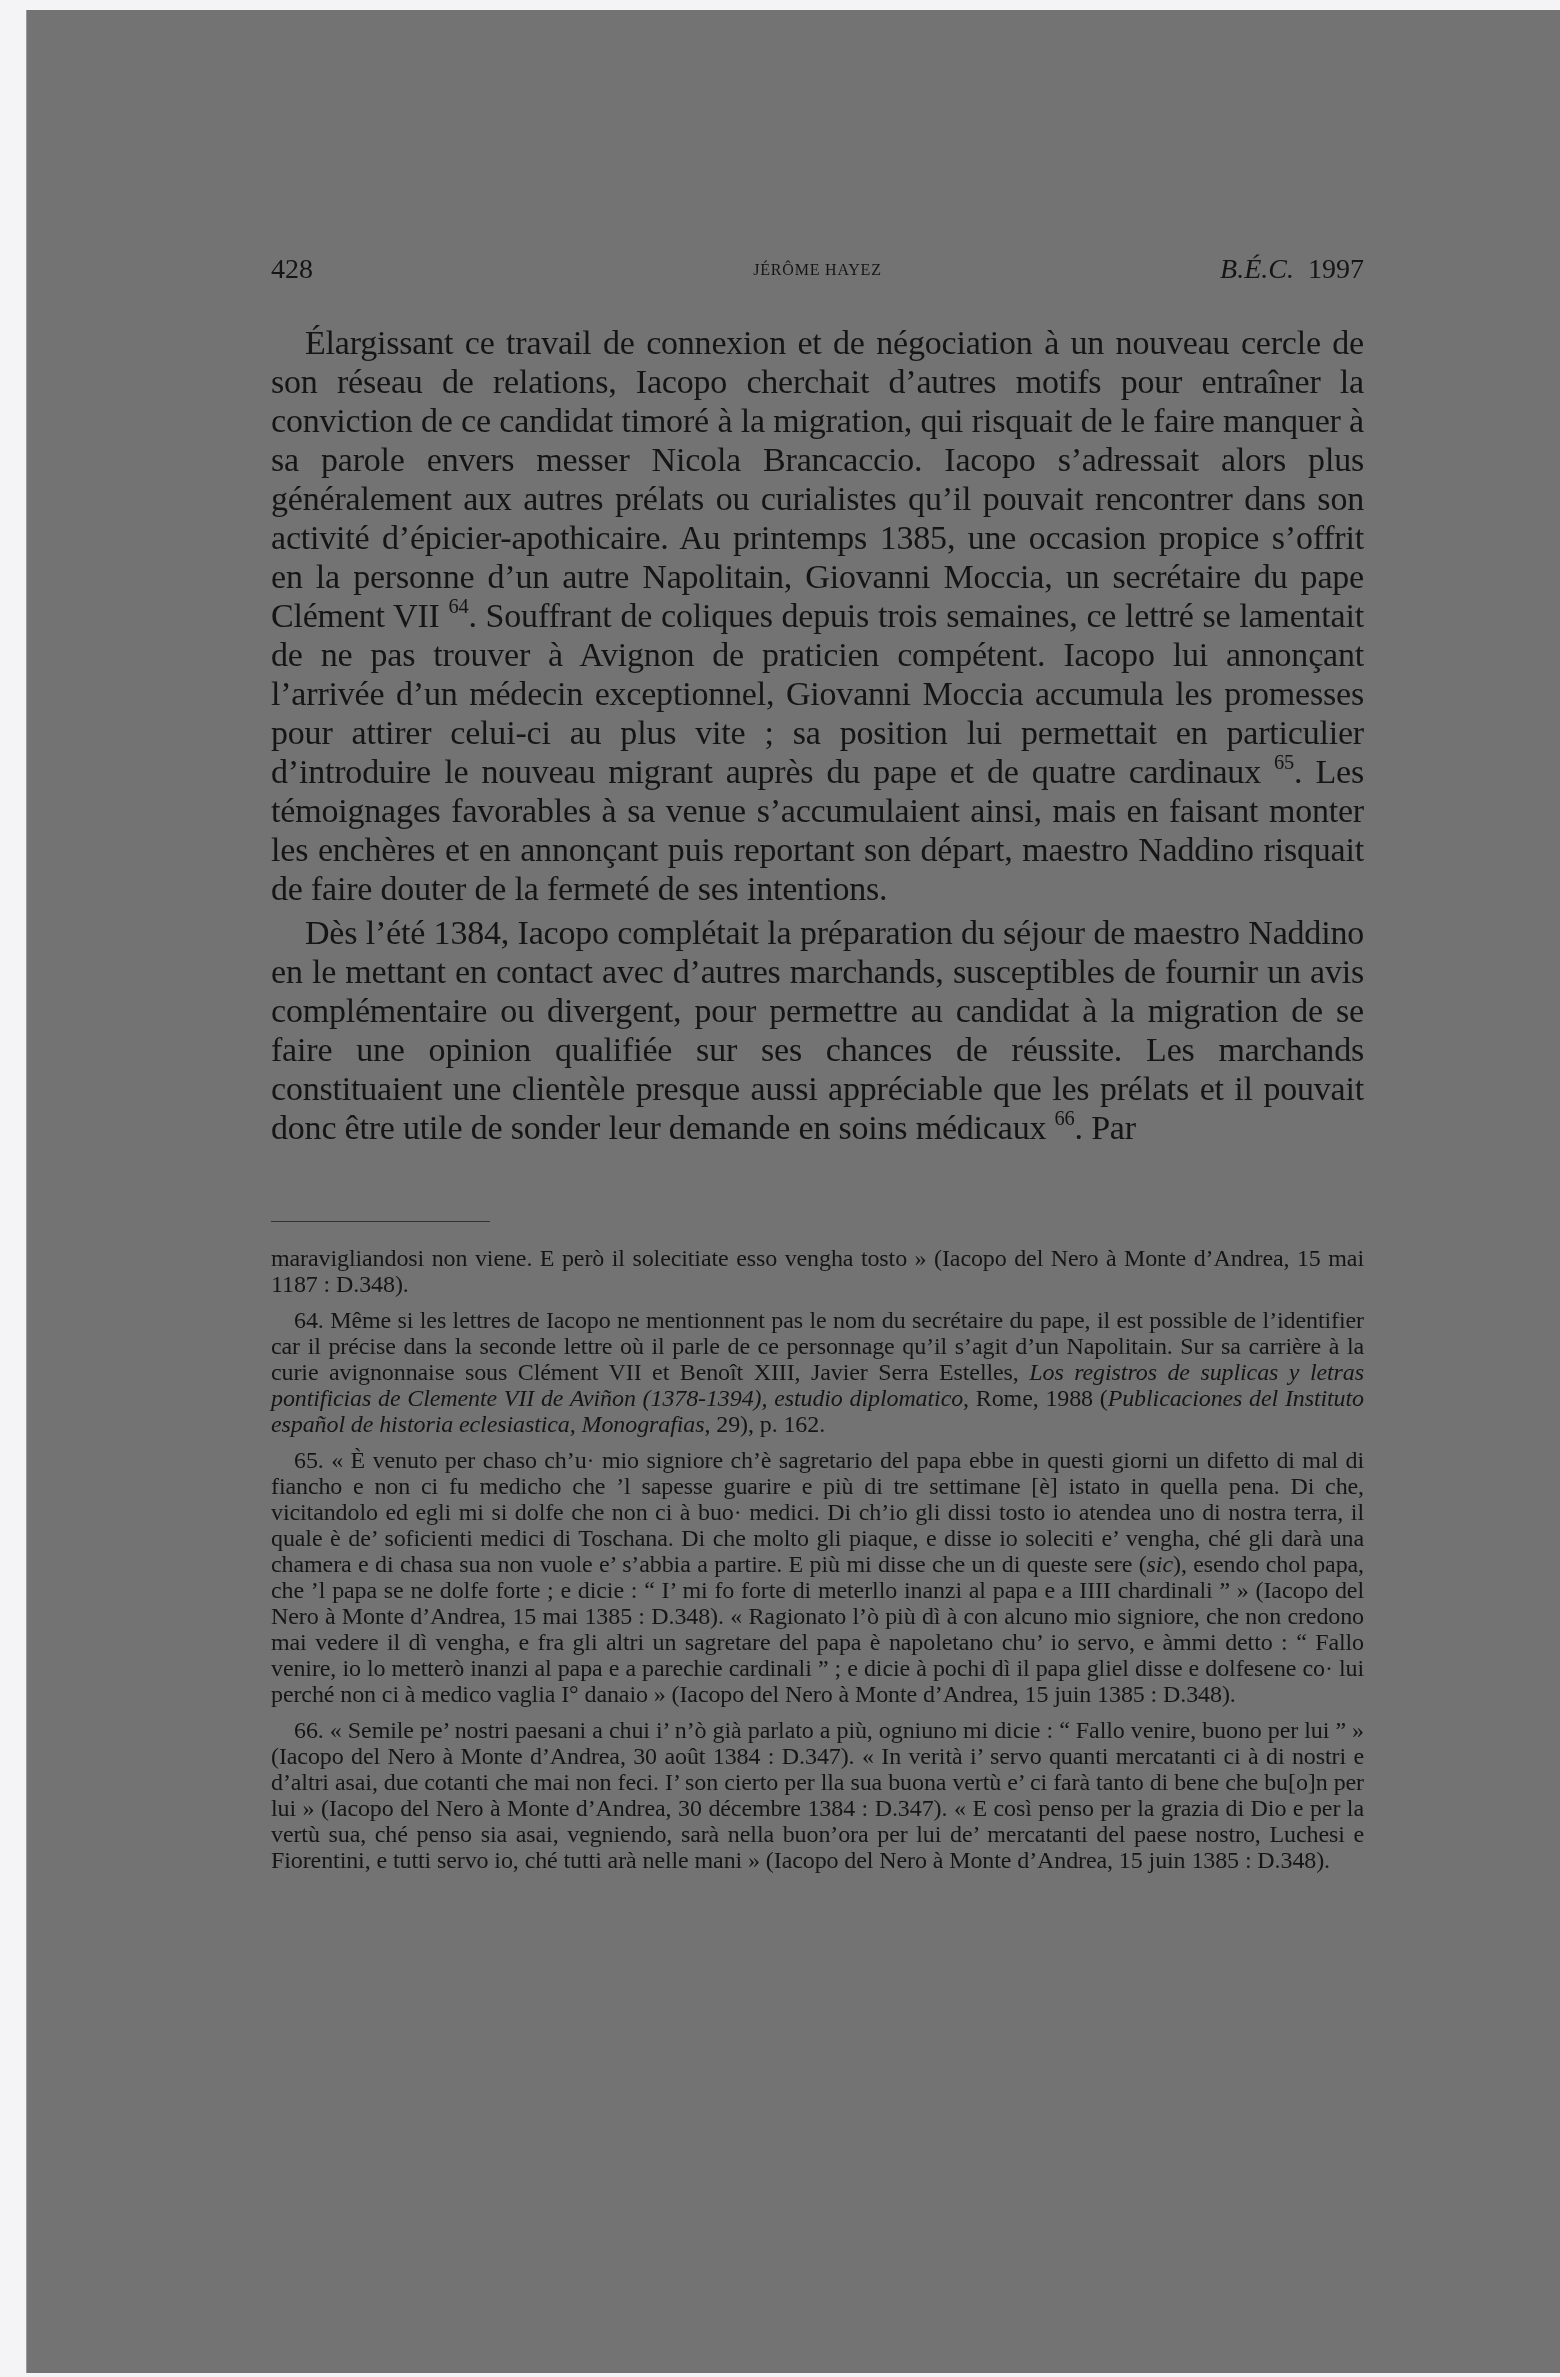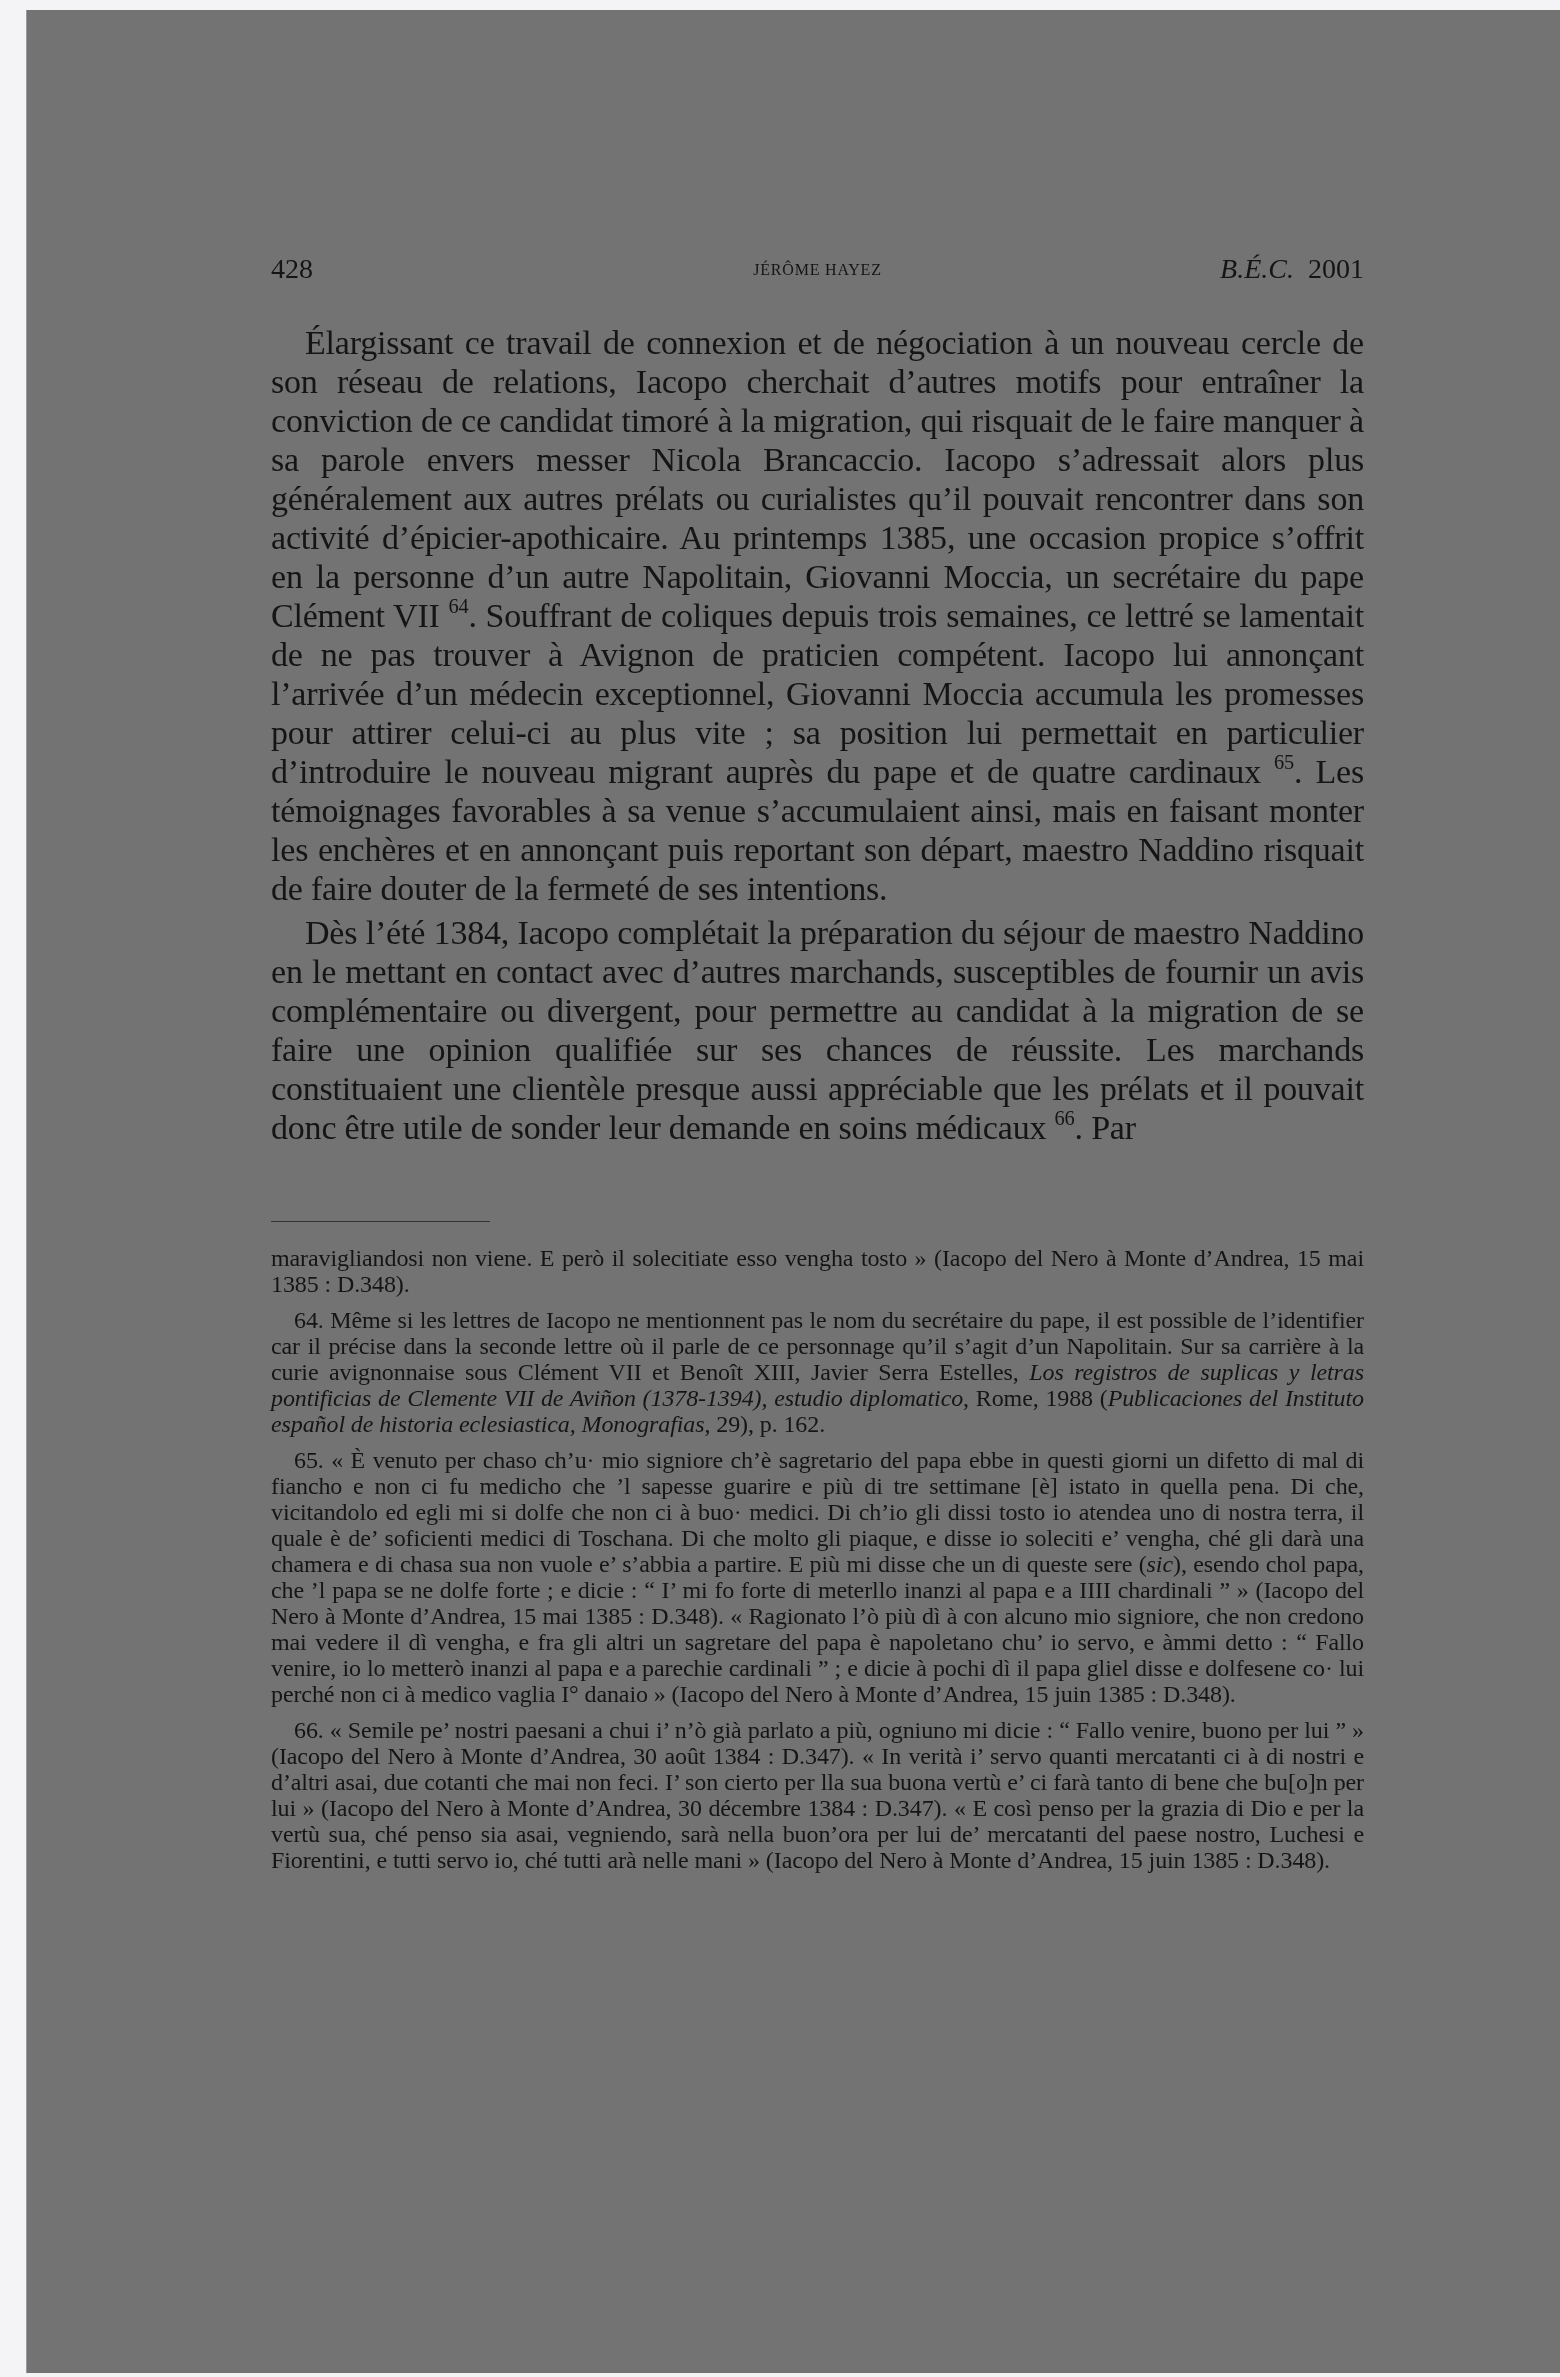--- a/index.html
+++ b/index.html
@@ -56,32 +56,32 @@
 </style>
 </head>
 <body>
 
 <div class="page">
   <div class="column">
 
     <div class="running-head">
       <span class="rh-page">428</span>
       <span class="rh-author">JÉRÔME HAYEZ</span>
-      <span class="rh-journal"><i>B.É.C.</i>&nbsp;&nbsp;<span>2001</span></span>
+      <span class="rh-journal"><i>B.É.C.</i>&nbsp;&nbsp;<span>1997</span></span>
     </div>
 
     <div class="body-text">
       <p>Élargissant ce travail de connexion et de négociation à un nouveau cercle de son réseau de relations, Iacopo cherchait d’autres motifs pour entraîner la conviction de ce candidat timoré à la migration, qui risquait de le faire manquer à sa parole envers messer Nicola Brancaccio. Iacopo s’adressait alors plus généralement aux autres prélats ou curialistes qu’il pouvait rencontrer dans son activité d’épicier-apothicaire. Au printemps 1385, une occasion propice s’offrit en la personne d’un autre Napolitain, Giovanni Moccia, un secrétaire du pape Clément VII <sup>64</sup>. Souffrant de coliques depuis trois semaines, ce lettré se lamentait de ne pas trouver à Avignon de praticien compétent. Iacopo lui annonçant l’arrivée d’un médecin exceptionnel, Giovanni Moccia accumula les promesses pour attirer celui-ci au plus vite ; sa position lui permettait en particulier d’introduire le nouveau migrant auprès du pape et de quatre cardinaux <sup>65</sup>. Les témoignages favorables à sa venue s’accumulaient ainsi, mais en faisant monter les enchères et en annonçant puis reportant son départ, maestro Naddino risquait de faire douter de la fermeté de ses intentions.</p>
       <p>Dès l’été 1384, Iacopo complétait la préparation du séjour de maestro Naddino en le mettant en contact avec d’autres marchands, susceptibles de fournir un avis complémentaire ou divergent, pour permettre au candidat à la migration de se faire une opinion qualifiée sur ses chances de réussite. Les marchands constituaient une clientèle presque aussi appréciable que les prélats et il pouvait donc être utile de sonder leur demande en soins médicaux <sup>66</sup>. Par</p>
     </div>
 
     <div class="fn-rule"></div>
 
     <div class="footnotes">
-      <p>maravigliandosi non viene. E però il solecitiate esso vengha tosto » (Iacopo del Nero à Monte d’Andrea, 15 mai 1385 : D.348).</p>
+      <p>maravigliandosi non viene. E però il solecitiate esso vengha tosto » (Iacopo del Nero à Monte d’Andrea, 15 mai 1187 : D.348).</p>
       <p class="fn"><span>64. </span>Même si les lettres de Iacopo ne mentionnent pas le nom du secrétaire du pape, il est possible de l’identifier car il précise dans la seconde lettre où il parle de ce personnage qu’il s’agit d’un Napolitain. Sur sa carrière à la curie avignonnaise sous Clément VII et Benoît XIII, Javier Serra Estelles, <i>Los registros de suplicas y letras pontificias de Clemente VII de Aviñon (1378-1394), estudio diplomatico</i>, Rome, 1988 (<i>Publicaciones del Instituto español de historia eclesiastica, Monografias</i>, 29), p. 162.</p>
       <p class="fn"><span>65. </span>« È venuto per chaso ch’u· mio signiore ch’è sagretario del papa ebbe in questi giorni un difetto di mal di fiancho e non ci fu medicho che ’l sapesse guarire e più di tre settimane [è] istato in quella pena. Di che, vicitandolo ed egli mi si dolfe che non ci à buo· medici. Di ch’io gli dissi tosto io atendea uno di nostra terra, il quale è de’ soficienti medici di Toschana. Di che molto gli piaque, e disse io soleciti e’ vengha, ché gli darà una chamera e di chasa sua non vuole e’ s’abbia a partire. E più mi disse che un di queste sere (<i>sic</i>), esendo chol papa, che ’l papa se ne dolfe forte ; e dicie : “ I’ mi fo forte di meterllo inanzi al papa e a IIII chardinali ” » (Iacopo del Nero à Monte d’Andrea, 15 mai 1385 : D.348). « Ragionato l’ò più dì à con alcuno mio signiore, che non credono mai vedere il dì vengha, e fra gli altri un sagretare del papa è napoletano chu’ io servo, e àmmi detto : “ Fallo venire, io lo metterò inanzi al papa e a parechie cardinali ” ; e dicie à pochi dì il papa gliel disse e dolfesene co· lui perché non ci à medico vaglia I° danaio » (Iacopo del Nero à Monte d’Andrea, 15 juin 1385 : D.348).</p>
       <p class="fn"><span>66. </span>« Semile pe’ nostri paesani a chui i’ n’ò già parlato a più, ogniuno mi dicie : “ Fallo venire, buono per lui ” » (Iacopo del Nero à Monte d’Andrea, 30 août 1384 : D.347). « In verità i’ servo quanti mercatanti ci à di nostri e d’altri asai, due cotanti che mai non feci. I’ son cierto per lla sua buona vertù e’ ci farà tanto di bene che bu[o]n per lui » (Iacopo del Nero à Monte d’Andrea, 30 décembre 1384 : D.347). « E così penso per la grazia di Dio e per la vertù sua, ché penso sia asai, vegniendo, sarà nella buon’ora per lui de’ mercatanti del paese nostro, Luchesi e Fiorentini, e tutti servo io, ché tutti arà nelle mani » (Iacopo del Nero à Monte d’Andrea, 15 juin 1385 : D.348).</p>
     </div>
 
   </div>
 </div>
 
 
 </body></html>

